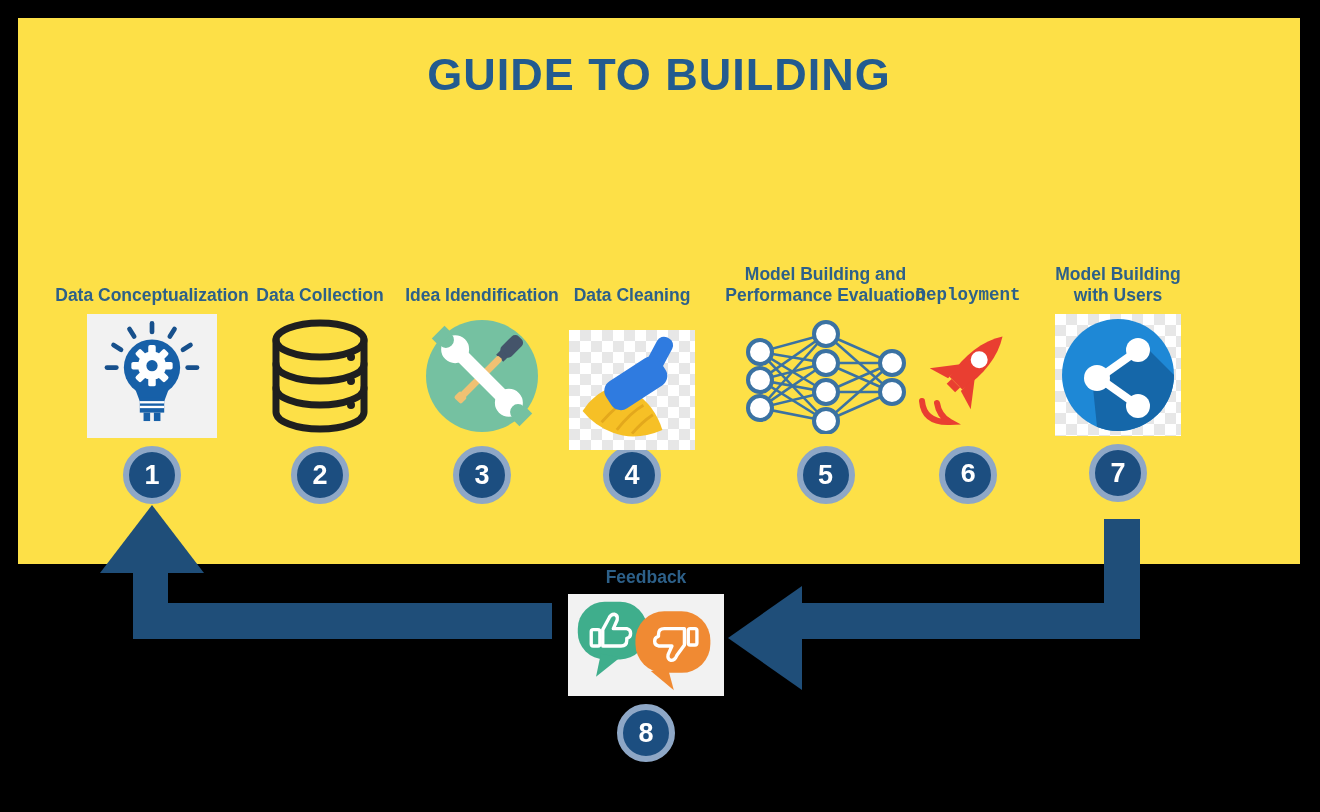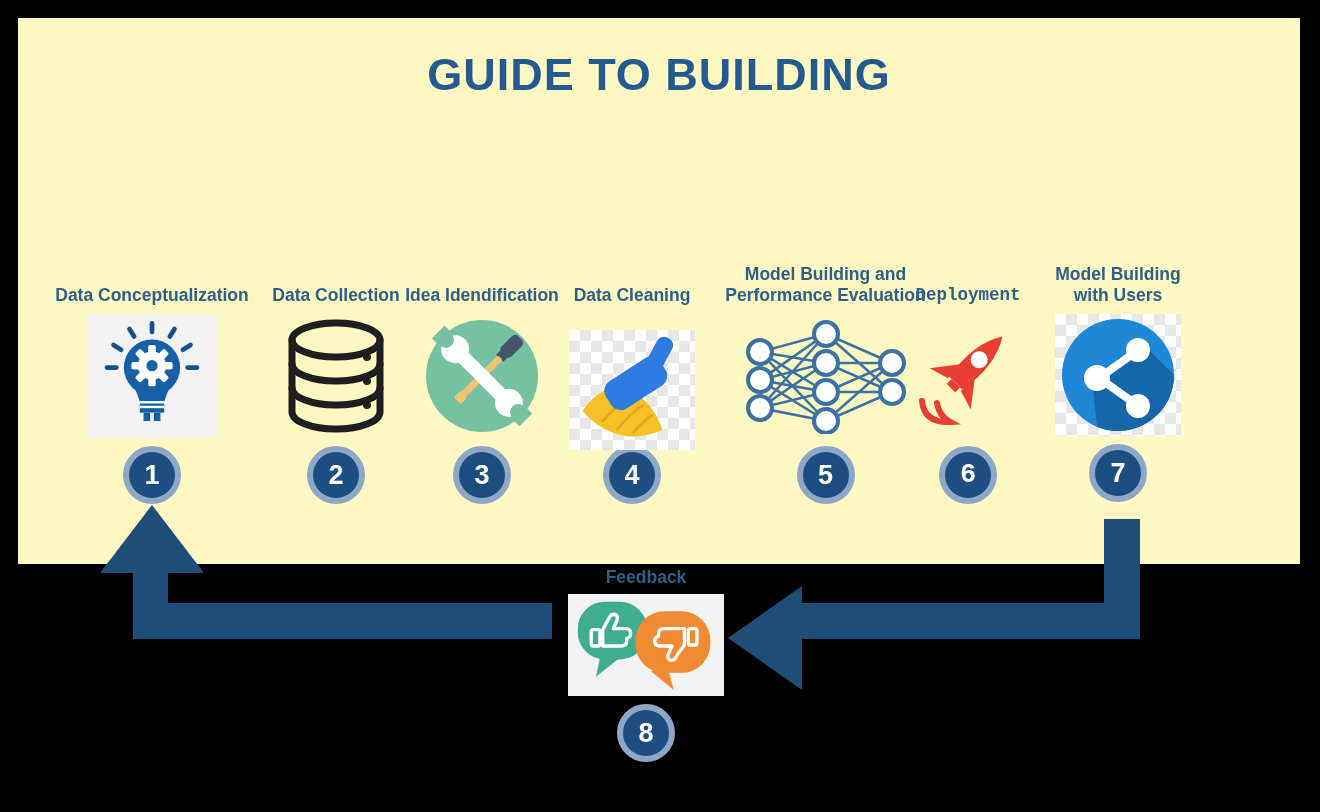--- a/index.html
+++ b/index.html
@@ -1,18 +1,18 @@
 <!DOCTYPE html>
 <html><head>
 <meta charset="utf-8">
 <style>
   html,body{margin:0;padding:0;}
   .stage{position:relative;width:1320px;height:812px;background:#000;overflow:hidden;
          font-family:"Liberation Sans",sans-serif;}
-  .canvas{position:absolute;left:18px;top:18px;width:1282px;height:546px;background:#fef9c3;}
+  .canvas{position:absolute;left:18px;top:18px;width:1282px;height:546px;background:#fde047;}
 
   .title{position:absolute;left:0;top:26px;width:100%;text-align:center;
          color:#235B8F;font-weight:bold;font-size:45px;line-height:62px;letter-spacing:1px;}
 
   .step{position:absolute;display:flex;flex-direction:column;align-items:center;}
   .step-label{color:#2D6089;font-weight:bold;font-size:17.5px;line-height:21px;text-align:center;
               height:56px;display:flex;align-items:flex-end;justify-content:center;}
   .icon-box{height:124px;display:flex;align-items:center;justify-content:center;margin-top:8px;}
   .graybox{background:#F2F2F2;display:flex;align-items:center;justify-content:center;}
   .checker{background-color:#fff;
@@ -84,21 +84,21 @@
               <rect x="-4" y="-22" width="8" height="9" rx="2" transform="rotate(315)"></rect>
               <circle r="15"></circle>
             </g>
             <circle r="6" fill="#1760A8"></circle>
           </g>
         </svg>
       </div>
       <div class="num">1</div>
     </div>
 
-    <div class="step" style="left:228px;top:232px;width:180px;">
+    <div class="step" style="left:212px;top:232px;width:180px;">
       <div class="step-label">Data Collection</div>
       <div class="icon-box">
         <svg width="110" height="120" viewBox="0 0 110 120">
           <g fill="none" stroke="#1F1F1F" stroke-width="7" stroke-linecap="round">
             <path d="M11,24 V96 A44,17 0 0 0 99,96 V24"></path>
             <ellipse cx="55" cy="24" rx="44" ry="17"></ellipse>
             <path d="M11,48 A44,17 0 0 0 99,48"></path>
             <path d="M11,72 A44,17 0 0 0 99,72"></path>
           </g>
           <g fill="#1F1F1F">

